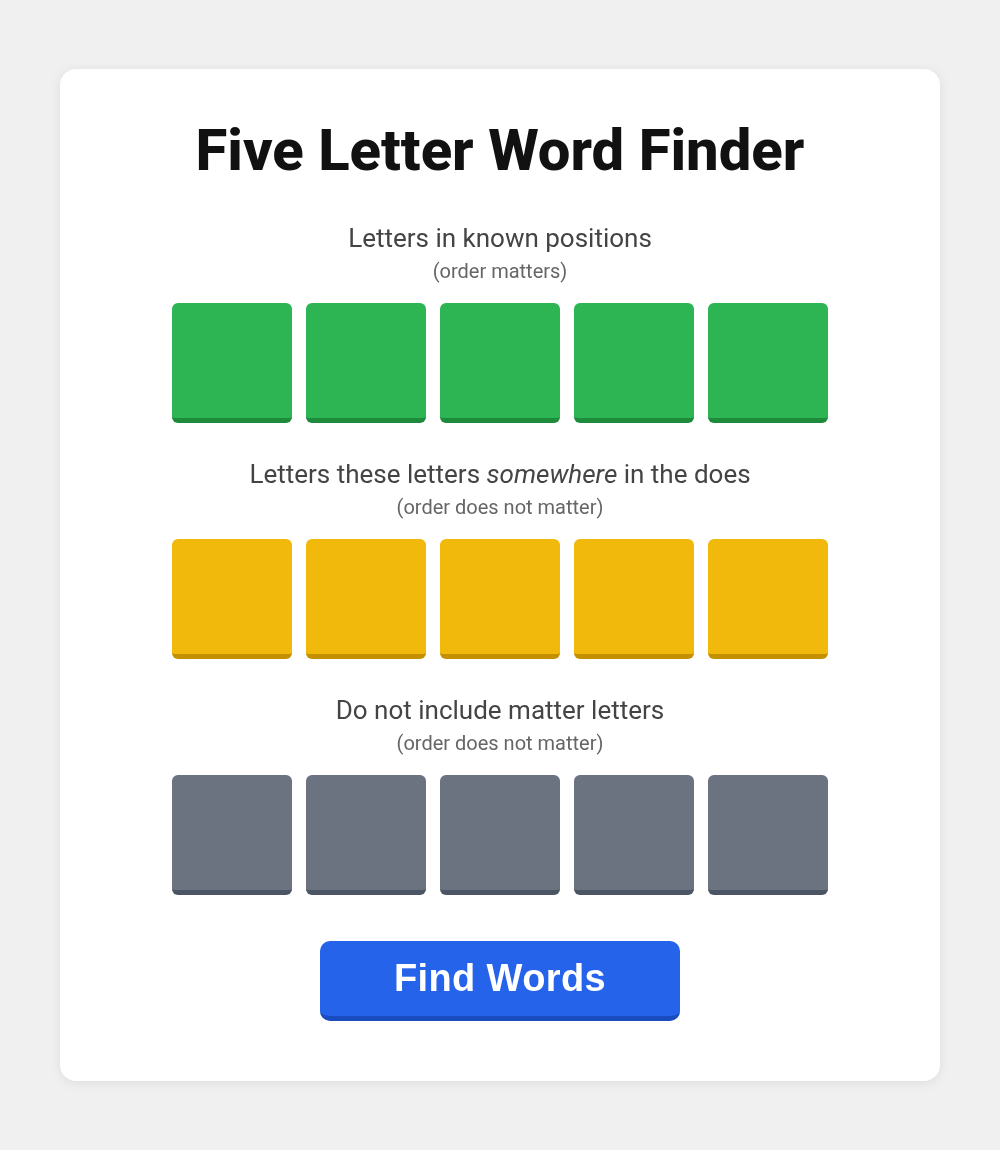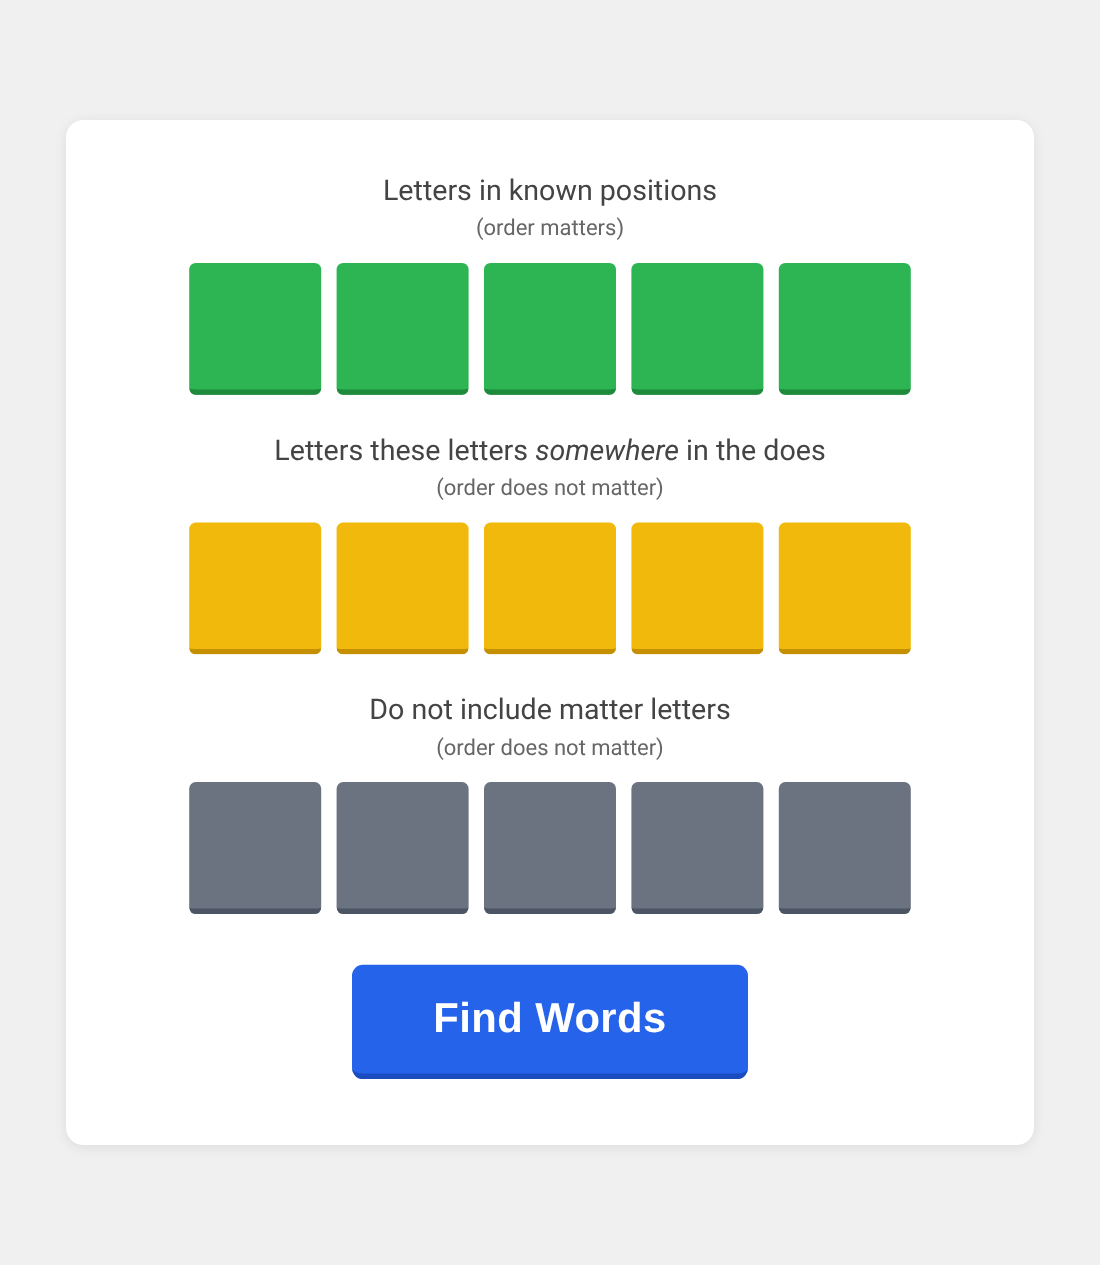--- a/index.html
+++ b/index.html
@@ -84,41 +84,42 @@
     }
 
     .tile-gray {
       background-color: #6b7280;
       border-bottom: 5px solid #4b5563;
     }
 
     .find-words-btn {
       margin-top: 10px;
       width: 360px;
-      height: 104px;
+      height: 80px;
       background-color: #2563eb;
       border: none;
       border-bottom: 5px solid #1a4bbf;
       border-radius: 10px;
       color: #ffffff;
       font-size: 38px;
       font-weight: 700;
       cursor: pointer;
       letter-spacing: 0.01em;
     }
 
     em {
       font-style: italic;
       text-align: right;
     }
   </style>
 </head>
 <body>
 
 <div class="card">
+  <h1 class="page-title">Five Letter Word Finder</h1>
 
   <div class="section">
     <div class="section-title">Letters in known positions</div>
     <div class="section-subtitle">(order matters)</div>
     <div class="tiles-row">
       <div class="tile tile-green"></div>
       <div class="tile tile-green"></div>
       <div class="tile tile-green"></div>
       <div class="tile tile-green"></div>
       <div class="tile tile-green"></div>

